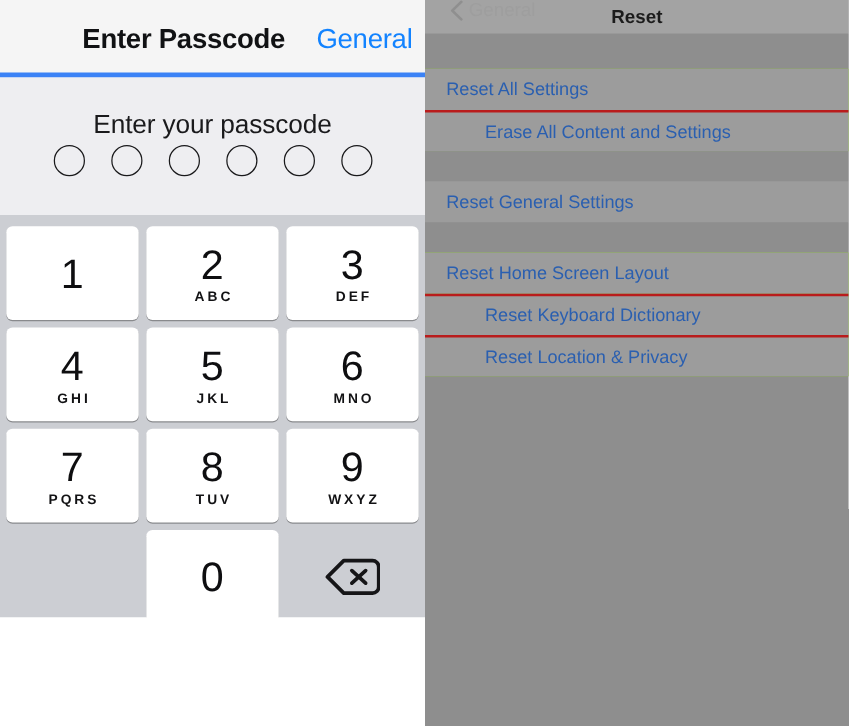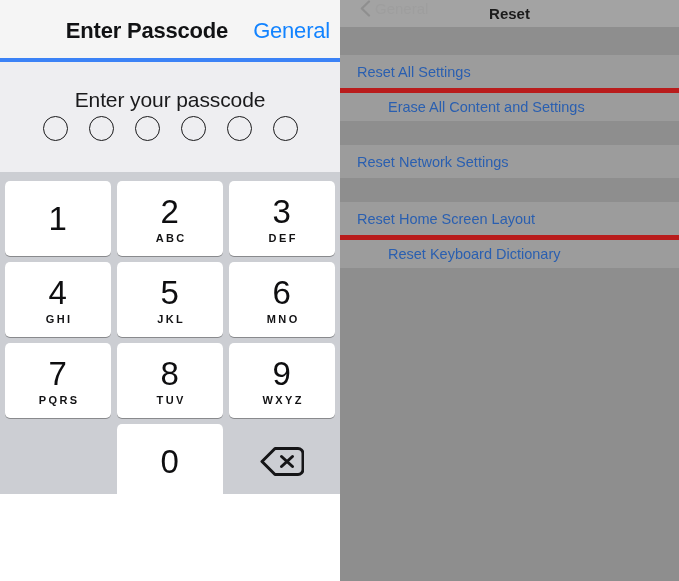--- a/index.html
+++ b/index.html
@@ -114,21 +114,21 @@
   .rp-list { position: absolute; left: 0; top: 27px; width: 339px; }
   .rp-gap { width: 339px; background: #8e8e8e; }
   .rp-group { width: 339px; background: #84cc16; }
   .rp-row {
     width: 339px; height: 33px;
     display: flex; align-items: center;
     padding-left: 17px;
     font-size: 14.5px; color: #2a5fb0;
     background: #9c9c9c;
   }
-  .rp-row + .rp-row { border-top: 5px solid #b91c1c; padding-left: 48px; }
+  .rp-row + .rp-row { border-top: 2px solid #b91c1c; padding-left: 48px; }
 </style>
 </head>
 <body>
 
 <div id="root">
 
   <div class="left-panel">
 
     <div class="lp-header">
       <div class="lp-title">Enter Passcode</div>
@@ -220,24 +220,25 @@
     </div>
 
     <div class="rp-list">
         <div class="rp-gap" style="height: 28px;"></div>
         <div class="rp-group">
           <div class="rp-row">Reset All Settings</div>
           <div class="rp-row">Erase All Content and Settings</div>
         </div>
         <div class="rp-gap" style="height: 24px;"></div>
         <div class="rp-group">
-          <div class="rp-row">Reset Network Settings</div>
+          <div class="rp-row">Reset General Settings</div>
         </div>
         <div class="rp-gap" style="height: 24px;"></div>
         <div class="rp-group">
           <div class="rp-row">Reset Home Screen Layout</div>
           <div class="rp-row">Reset Keyboard Dictionary</div>
+          <div class="rp-row">Reset Location &amp; Privacy</div>
         </div>
       </div>
 
   </div>
 
 </div>
 
 </body></html>

